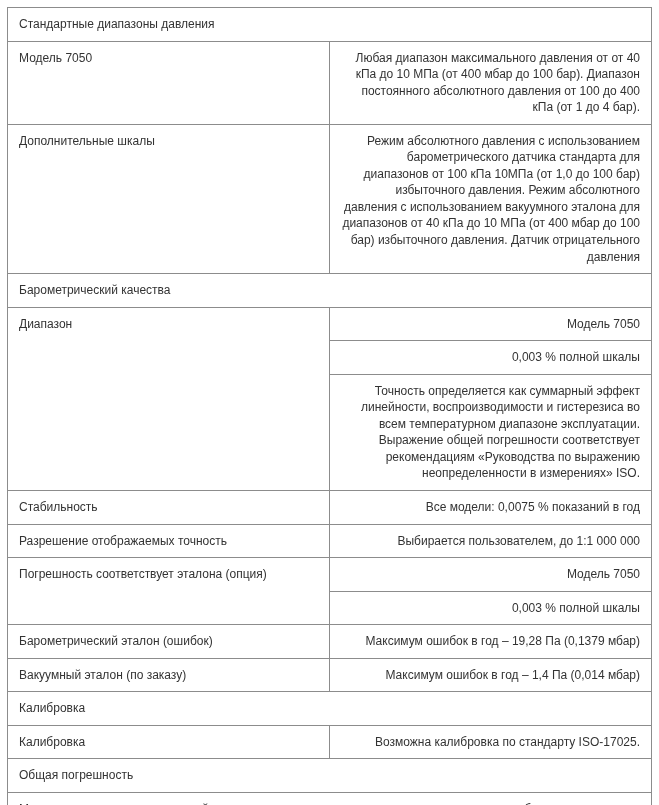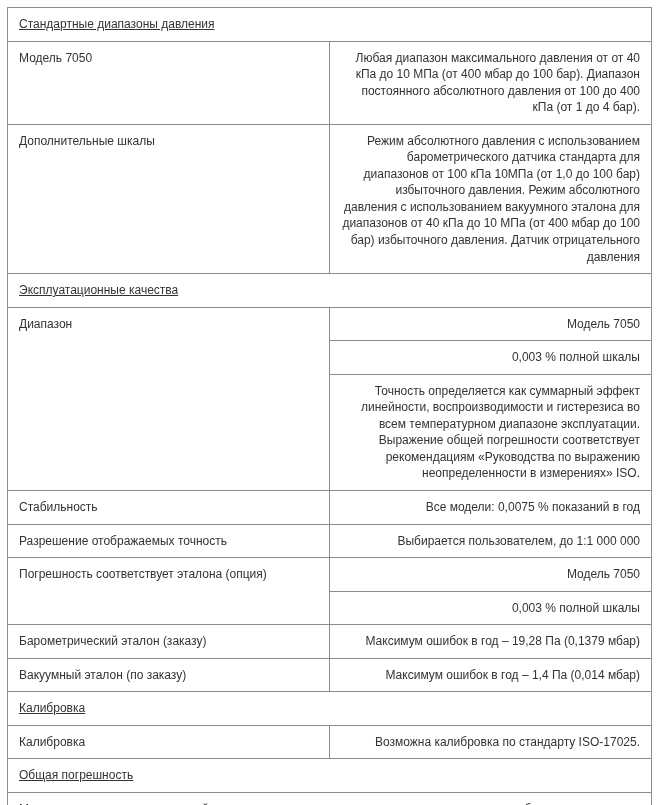--- a/index.html
+++ b/index.html
@@ -24,21 +24,20 @@
   }
   table.spec td {
     border: 1px solid var(--border-color, #8c8c8c);
     padding: 8px 11px;
     vertical-align: top;
     line-height: 1.38;
     word-wrap: break-word;
   }
   td.section {
     padding: 7px 11px;
-    text-decoration: underline;
   }
   td.label {
     width: 142px;
     box-sizing: border-box;
   }
   td.value {
     padding: 9px 11px;
     text-align: right;
   }
   td.note {
@@ -58,21 +57,21 @@
       <tr>
         <td class="label">Модель 7050</td>
         <td class="value">Любая диапазон максимального давления от от 40 кПа до 10 МПа (от 400 мбар до 100 бар). Диапазон постоянного абсолютного давления от 100 до 400 кПа (от 1 до 4 бар).</td>
       </tr>
       <tr>
         <td class="label">Дополнительные шкалы</td>
         <td class="value">Режим абсолютного давления с использованием барометрического датчика стандарта для диапазонов от 100 кПа 10МПа (от 1,0 до 100 бар) избыточного давления. Режим абсолютного давления с использованием вакуумного эталона для диапазонов от 40 кПа до 10 МПа (от 400 мбар до 100 бар) избыточного давления. Датчик отрицательного давления</td>
       </tr>
 
       <tr>
-        <td colspan="2" class="section">Эксплуатационные качества</td>
+        <td colspan="2" class="section">Барометрический качества</td>
       </tr>
       <tr>
         <td class="label" rowspan="3">Диапазон</td>
         <td class="value">Модель 7050</td>
       </tr>
       <tr>
         <td class="value">0,003 % полной шкалы</td>
       </tr>
       <tr>
         <td class="value">Точность определяется как суммарный эффект линейности, воспроизводимости и гистерезиса во всем температурном диапазоне эксплуатации. Выражение общей погрешности соответствует рекомендациям «Руководства по выражению неопределенности в измерениях» ISO.</td>
@@ -86,21 +85,21 @@
         <td class="value">Выбирается пользователем, до 1:1 000 000</td>
       </tr>
       <tr>
         <td class="label" rowspan="2">Погрешность соответствует эталона (опция)</td>
         <td class="value">Модель 7050</td>
       </tr>
       <tr>
         <td class="value">0,003 % полной шкалы</td>
       </tr>
       <tr>
-        <td class="label">Барометрический эталон (заказу)</td>
+        <td class="label">Барометрический эталон (ошибок)</td>
         <td class="value">Максимум ошибок в год – 19,28 Па (0,1379 мбар)</td>
       </tr>
       <tr>
         <td class="label">Вакуумный эталон (по заказу)</td>
         <td class="value">Максимум ошибок в год – 1,4 Па (0,014 мбар)</td>
       </tr>
 
       <tr>
         <td colspan="2" class="section">Калибровка</td>
       </tr>

